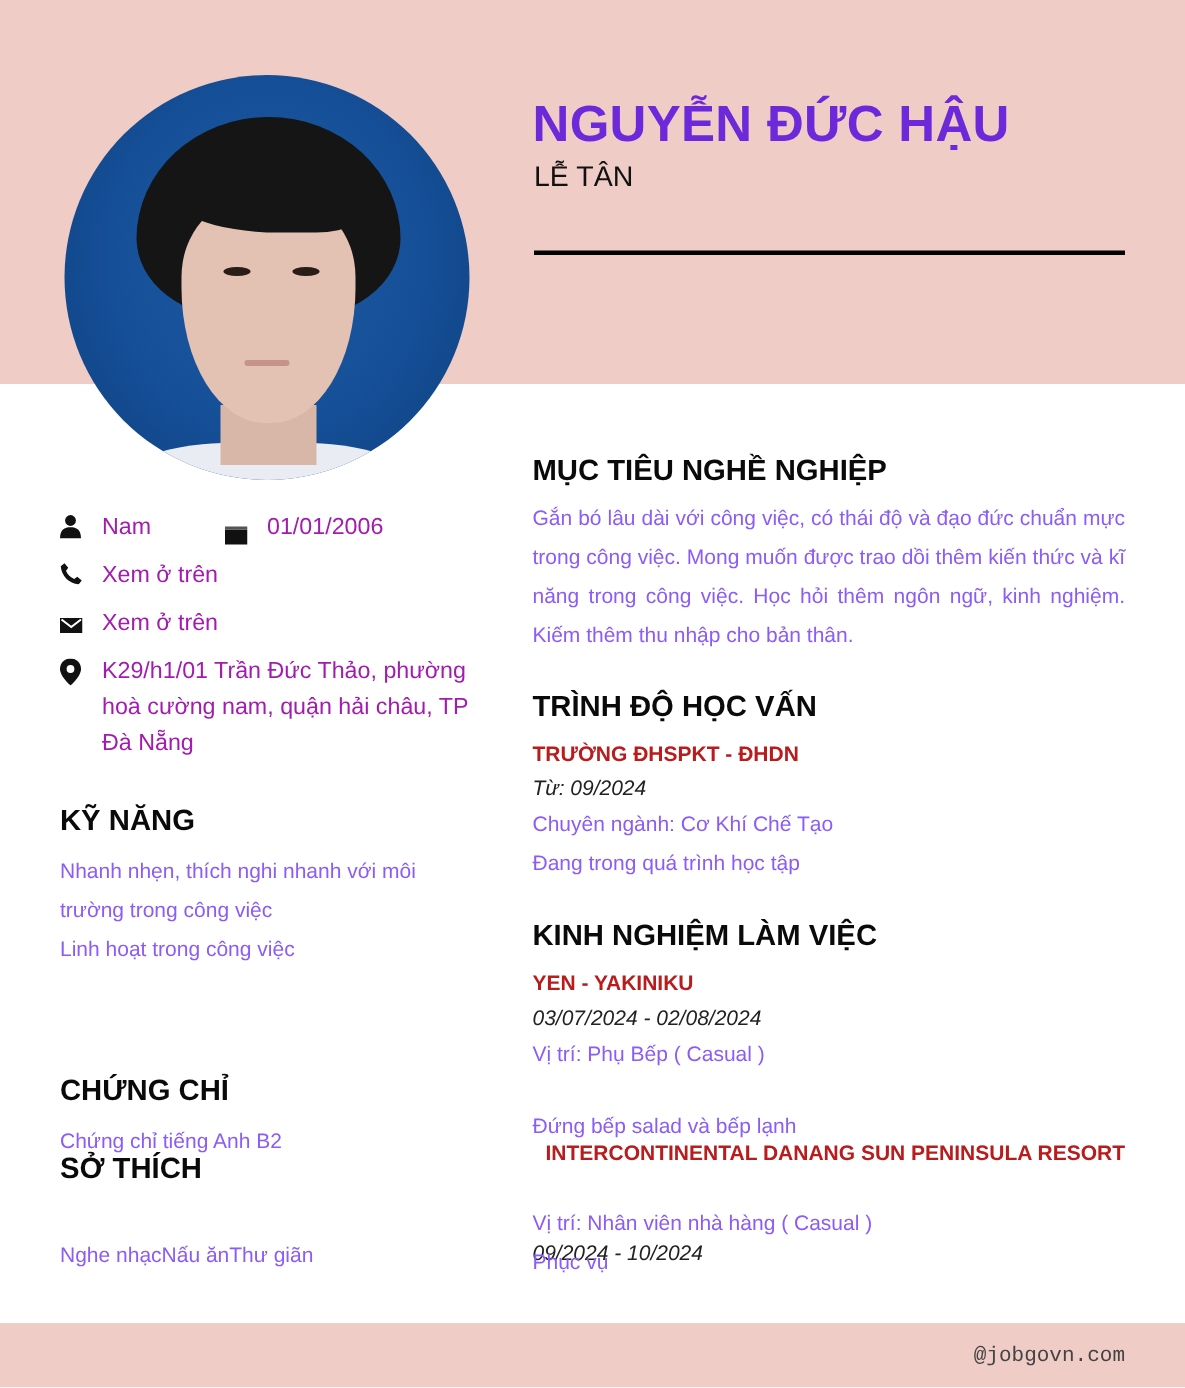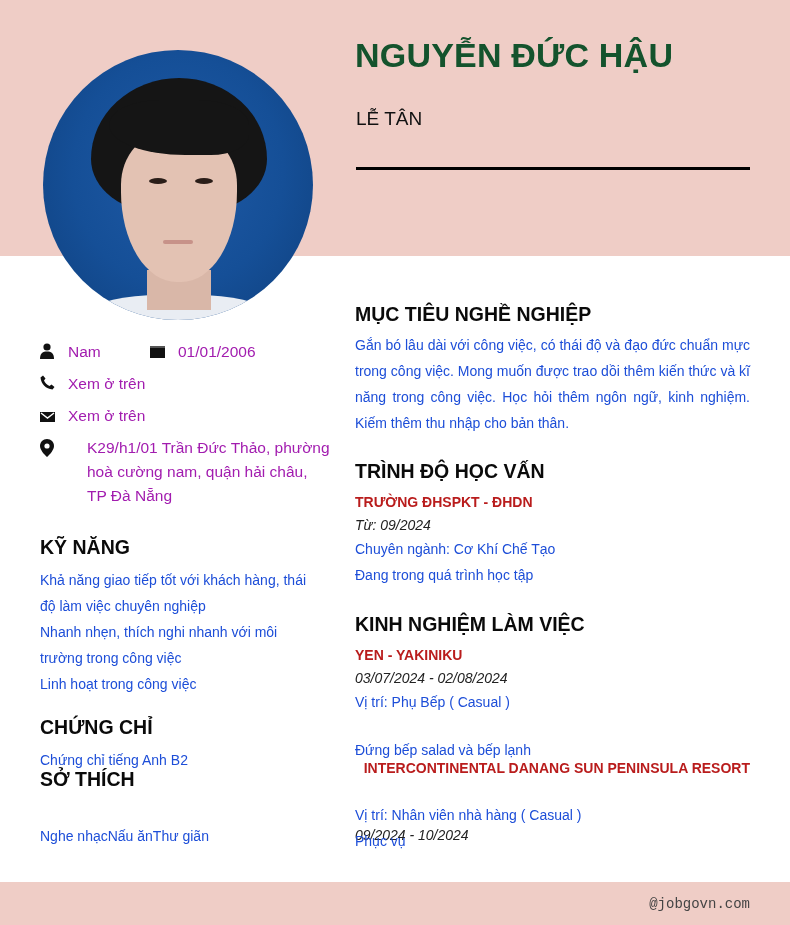--- a/index.html
+++ b/index.html
@@ -16,30 +16,30 @@
     .avatar .face { position: absolute; left: 78px; top: 82px; width: 116px; height: 150px; background: #e3c2b3;
       border-radius: 40% 40% 48% 48% / 35% 35% 60% 60%; }
     .avatar .bangs { position: absolute; left: 66px; top: 50px; width: 140px; height: 55px; background: #151515;
       border-radius: 40% 40% 30% 60% / 50% 50% 40% 60%; }
     .avatar .eye { position: absolute; top: 128px; width: 18px; height: 6px; background: #2a1d18; border-radius: 50%; }
     .avatar .eye.l { left: 106px; } .avatar .eye.r { left: 152px; }
     .avatar .mouth { position: absolute; left: 120px; top: 190px; width: 30px; height: 4px; background: #c79289; border-radius: 2px; }
     .avatar .neck { position: absolute; left: 104px; top: 220px; width: 64px; height: 40px; background: #d9b7a8; }
     .avatar .shirt { position: absolute; left: 50px; top: 245px; width: 170px; height: 40px; background: #e9edf3; border-radius: 40% 40% 0 0; }
 
-    .name { position: absolute; left: 355px; top: 36px; font-size: 34px; font-weight: bold; letter-spacing: 0.2px; color: #14532d; }
+    .name { position: absolute; left: 355px; top: 64px; font-size: 34px; font-weight: bold; letter-spacing: 0.2px; color: #6d28d9; }
     .job-title { position: absolute; left: 356px; top: 108px; font-size: 19px; color: #111; }
     .title-rule { position: absolute; left: 356px; top: 167px; width: 394px; height: 3px; background: #000; }
 
     .contact { position: absolute; left: 40px; font-size: 15.5px; color: #a21caf; display: flex; align-items: flex-start; }
     .contact .ic { width: 16px; height: 16px; margin-right: 12px; margin-top: 3px; display: inline-block; }
     .contact .txt { line-height: 24px; }
 
     .sec-title { position: absolute; font-size: 19.5px; font-weight: bold; color: #0a0a0a; }
-    .body-text { position: absolute; font-size: 14px; color: #1d4ed8; line-height: 26px; }
+    .body-text { position: absolute; font-size: 14px; color: #8b5cf6; line-height: 26px; }
     .bold-sub { position: absolute; font-size: 14px; font-weight: bold; color: #b91c1c; }
     .italic-sub { position: absolute; font-size: 14px; font-style: italic; color: #222; }
 
     .left-col { left: 40px; width: 280px; }
     .right-col { left: 355px; width: 395px; }
     .justify { text-align: justify; }
 
     .footer-text { position: absolute; right: 40px; top: 896px; font-family: "Liberation Mono", monospace; font-size: 14px; color: #444; }
   </style>
 </head>
@@ -64,21 +64,21 @@
 
 <div class="contact" style="top:340px;">
   <span class="ic">
     <svg width="14" height="16" viewBox="0 0 14 16">
         <circle cx="7" cy="4" r="3.6" fill="#111"></circle>
         <path d="M0 16 C0 10 3 8.5 7 8.5 C11 8.5 14 10 14 16 Z" fill="#111"></path>
       </svg>
   </span>
   <span class="txt">Nam</span>
 </div>
-<div class="contact" style="top:340px; left:150px;">
+<div class="contact" style="top:340px; left:150px;align-items:flex-end;">
   <span class="ic">
     <svg width="15" height="16" viewBox="0 0 15 16">
         <rect x="0" y="5" width="15" height="10" fill="#111"></rect>
         <rect x="0" y="3" width="15" height="2" fill="#555"></rect>
       </svg>
   </span>
   <span class="txt">01/01/2006</span>
 </div>
 <div class="contact" style="top:372px;">
   <span class="ic">
@@ -90,33 +90,32 @@
 </div>
 <div class="contact" style="top:404px;">
   <span class="ic">
     <svg width="15" height="16" viewBox="0 0 15 16">
         <rect x="0" y="5" width="15" height="10" fill="#111"></rect>
         <path d="M1 6 L7.5 11 L14 6" stroke="#fff" stroke-width="1.4" fill="none"></path>
       </svg>
   </span>
   <span class="txt">Xem ở trên</span>
 </div>
-<div class="contact" style="top:436px; width:290px;gap:19px;">
+<div class="contact" style="top:436px; width:290px;">
   <span class="ic" style="flex-shrink:0;">
     <svg width="14" height="18" viewBox="0 0 14 18">
         <path d="M7 0 C3 0 0 3 0 7 C0 12 7 18 7 18 C7 18 14 12 14 7 C14 3 11 0 7 0 Z" fill="#111"></path>
         <circle cx="7" cy="7" r="2.6" fill="#fff"></circle>
       </svg>
   </span>
   <span class="txt">K29/h1/01 Trần Đức Thảo, phường hoà cường nam, quận hải châu, TP Đà Nẵng</span>
 </div>
 
 <div class="sec-title left-col" style="top:536px;">KỸ NĂNG</div>
 <div class="body-text left-col" style="top:567px; width:275px;">
-  <div>Khả năng giao tiếp tốt với khách hàng, thái độ làm việc chuyên nghiệp</div>
   <div>Nhanh nhẹn, thích nghi nhanh với môi trường trong công việc</div>
   <div>Linh hoạt trong công việc</div>
 </div>
 
 <div class="sec-title left-col" style="top:716px;">CHỨNG CHỈ</div>
 <div class="body-text left-col" style="top:747px;">Chứng chỉ tiếng Anh B2</div>
 
 <div class="sec-title left-col" style="top:768px;">SỞ THÍCH</div>
 <div class="body-text left-col" style="top:823px;">Nghe nhạcNấu ănThư giãn</div>
 

